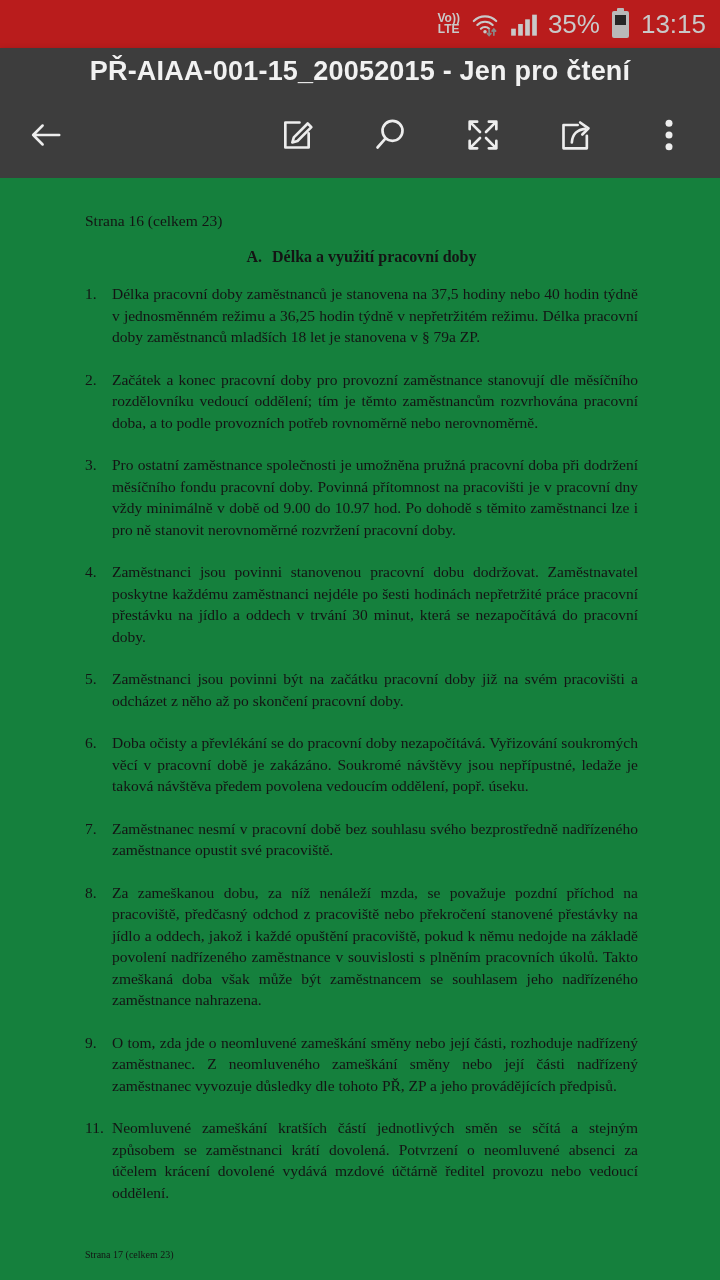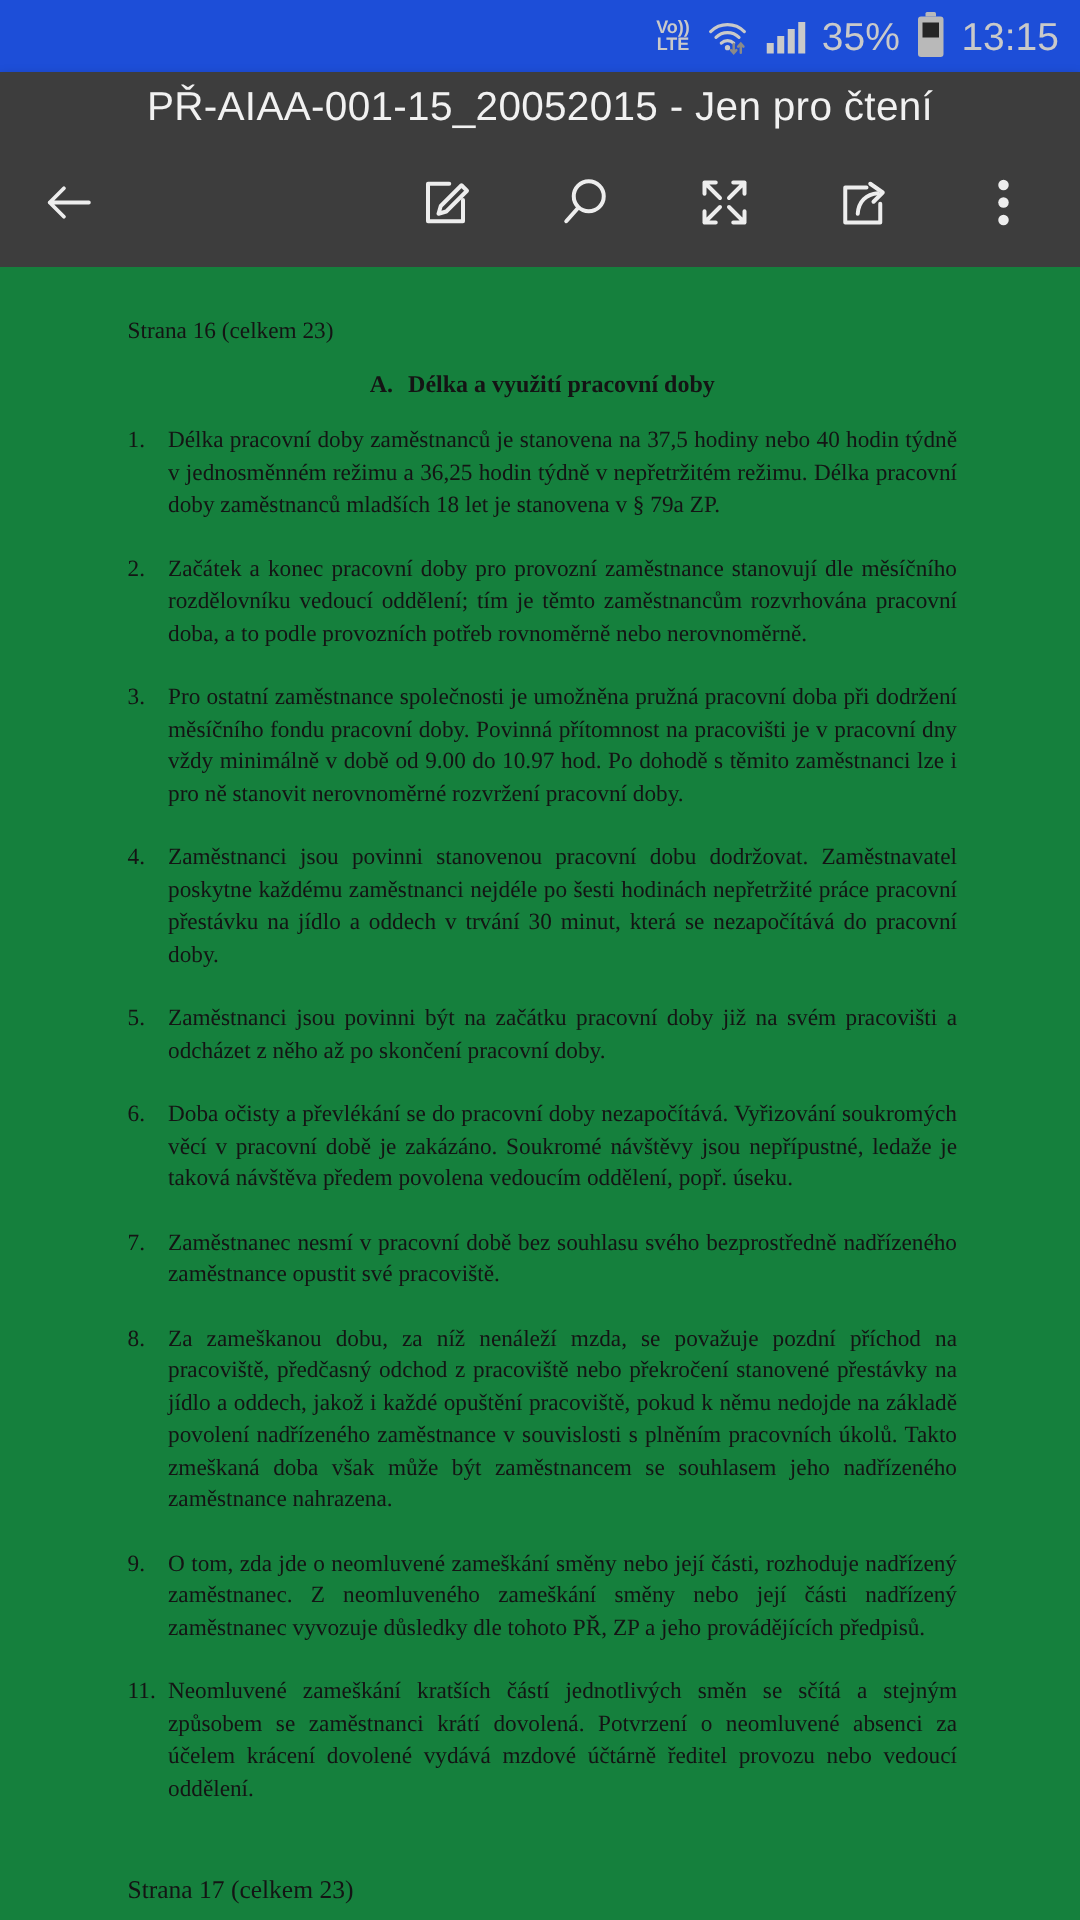--- a/index.html
+++ b/index.html
@@ -1,53 +1,53 @@
 <!DOCTYPE html>
 <html><head>
 <meta charset="utf-8">
 <style>
   html,body{margin:0;padding:0;}
   body{width:720px;height:1280px;background:#ffffff;overflow:hidden;
        font-family:"Liberation Sans",sans-serif;-webkit-font-smoothing:antialiased;}
   .phone{position:relative;width:720px;height:1280px;background:#ffffff;}
 
   
-  .status-bar{height:48px;background:#1d4ed8;display:flex;align-items:center;
+  .status-bar{height:48px;background:#b91c1c;display:flex;align-items:center;
               justify-content:flex-end;padding-right:14px;gap:10px;color:#c9c9c9;}
   .volte{display:flex;flex-direction:column;align-items:center;line-height:11px;
          font-size:12px;font-weight:bold;letter-spacing:0px;}
   .sb-ico{display:flex;align-items:center;}
   .sb-text{font-size:26px;font-weight:400;}
   .battery{position:relative;width:17px;height:27px;background:#b9b9b9;border-radius:2px;margin:0 2px;}
   .battery:before{content:"";position:absolute;top:-3px;left:5px;width:7px;height:3px;
                   background:#b9b9b9;border-radius:1px 1px 0 0;}
   .battery .level{position:absolute;top:4px;left:3px;right:3px;height:10px;background:#262626;}
 
   
   .app-bar{background:#3d3d3d;box-shadow:0 3px 7px rgba(0,0,0,0.35);}
   .title-row{height:46px;display:flex;align-items:center;justify-content:center;}
-  .title{color:#f1f1f1;font-size:27px;font-weight:400;letter-spacing:0.2px;}
+  .title{color:#f1f1f1;font-size:27px;font-weight:700;letter-spacing:0.2px;}
   .tool-row{height:84px;display:flex;align-items:center;padding:0 28px 0 22px;}
   .tool-btn{width:46px;height:46px;display:flex;align-items:center;justify-content:center;
             background:transparent;border:none;cursor:pointer;padding:0;}
   .tool-btn svg{stroke:#ededed;fill:none;stroke-width:1.6;stroke-linecap:round;stroke-linejoin:round;}
   .spacer{flex:1;}
   .right-icons{display:flex;gap:47px;}
 
   
   .doc{position:absolute;top:178px;bottom:0;left:0;right:0;background:#15803d;
        font-family:"Liberation Serif",serif;color:#141414;}
   .doc-inner{padding:34px 82px 0 85px;}
   .page-header{font-size:15.5px;margin-bottom:18px;}
   .heading{text-align:center;font-weight:bold;font-size:16px;margin-bottom:17px;}
   .heading .hlabel{margin-right:10px;}
   .list-item{display:flex;font-size:15.5px;line-height:21.5px;margin-bottom:21px;}
   .num{flex:0 0 27px;}
   .itext{flex:1;text-align:justify;}
-  .page-footer{position:absolute;left:85px;bottom:10px;font-size:17px;}
+  .page-footer{position:absolute;left:85px;bottom:20px;font-size:10px;}
 </style>
 </head>
 <body>
 
 <div class="phone">
 
   <div class="status-bar">
     <div class="volte">
       <span>Vo))</span>
       <span>LTE</span>

